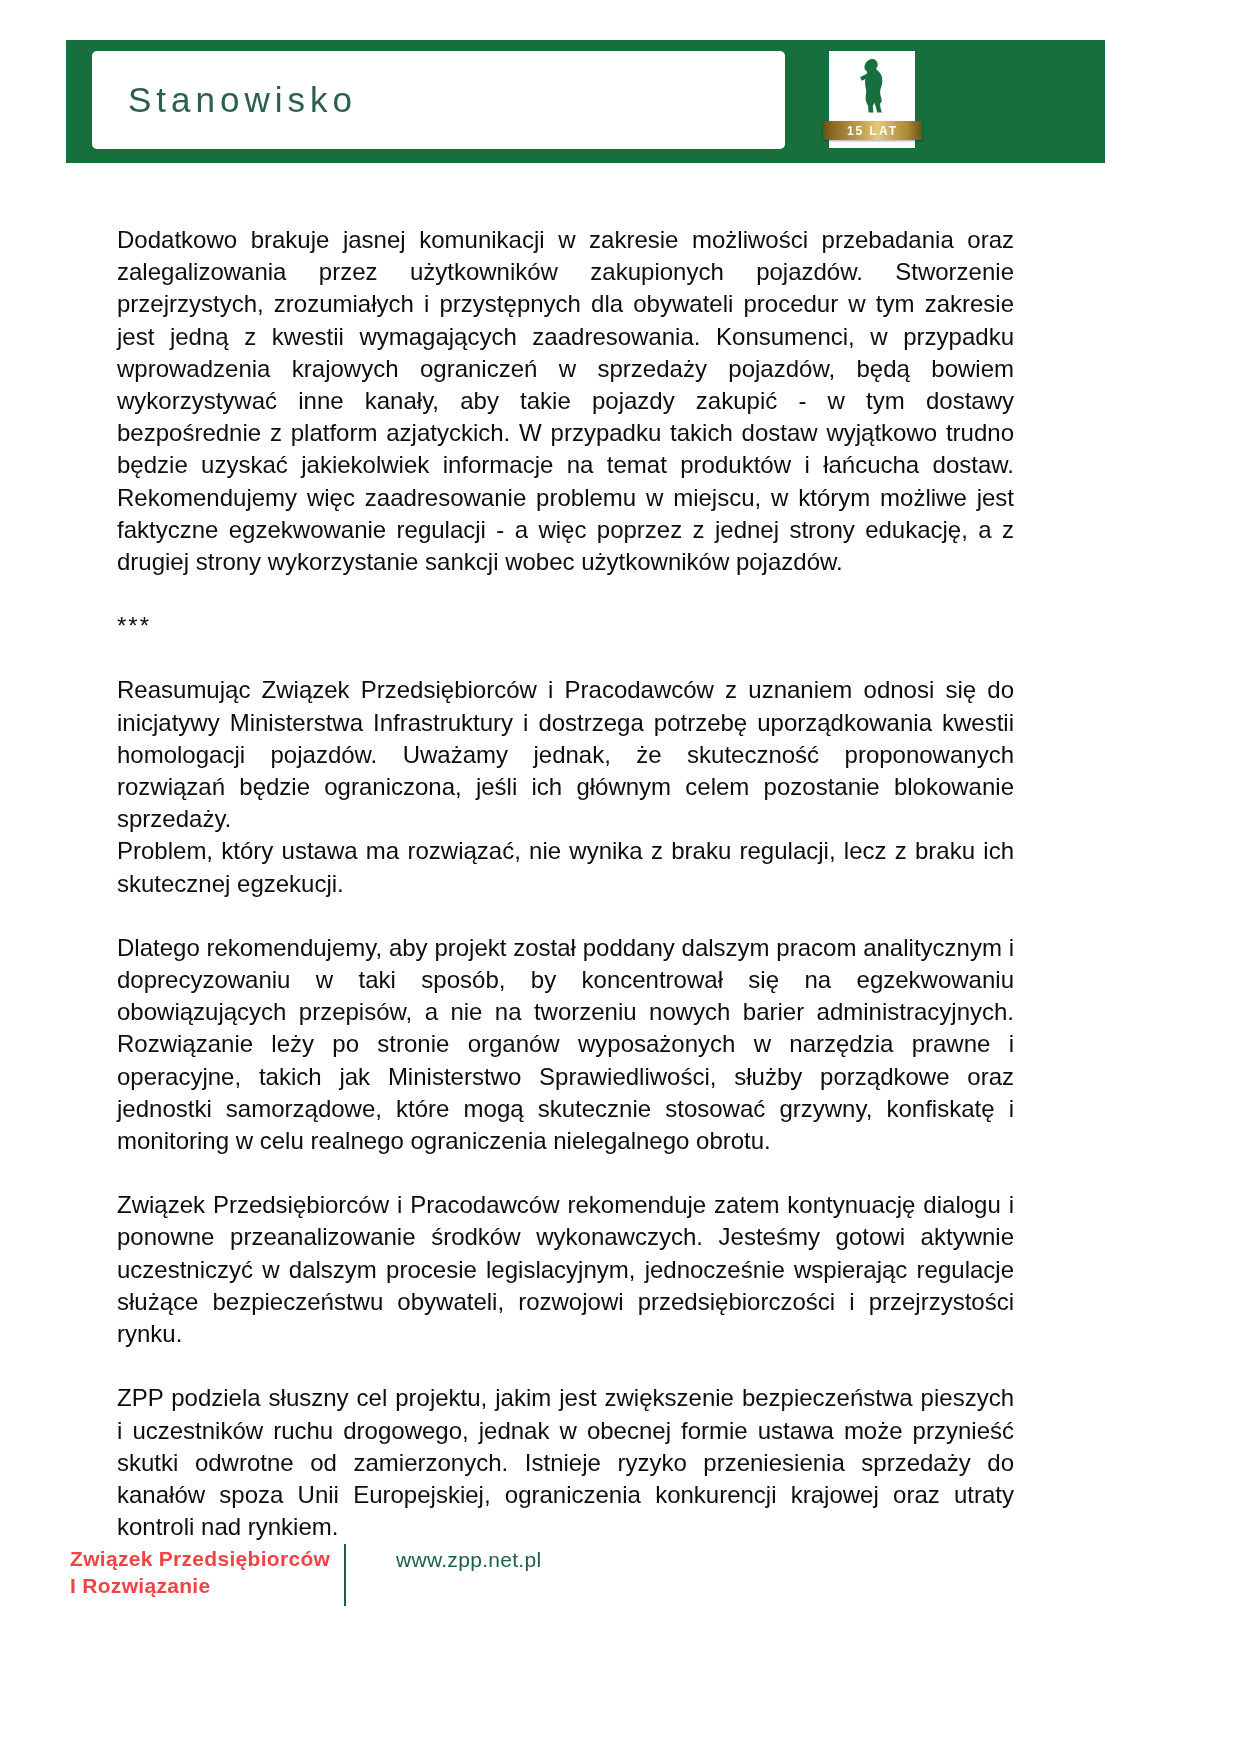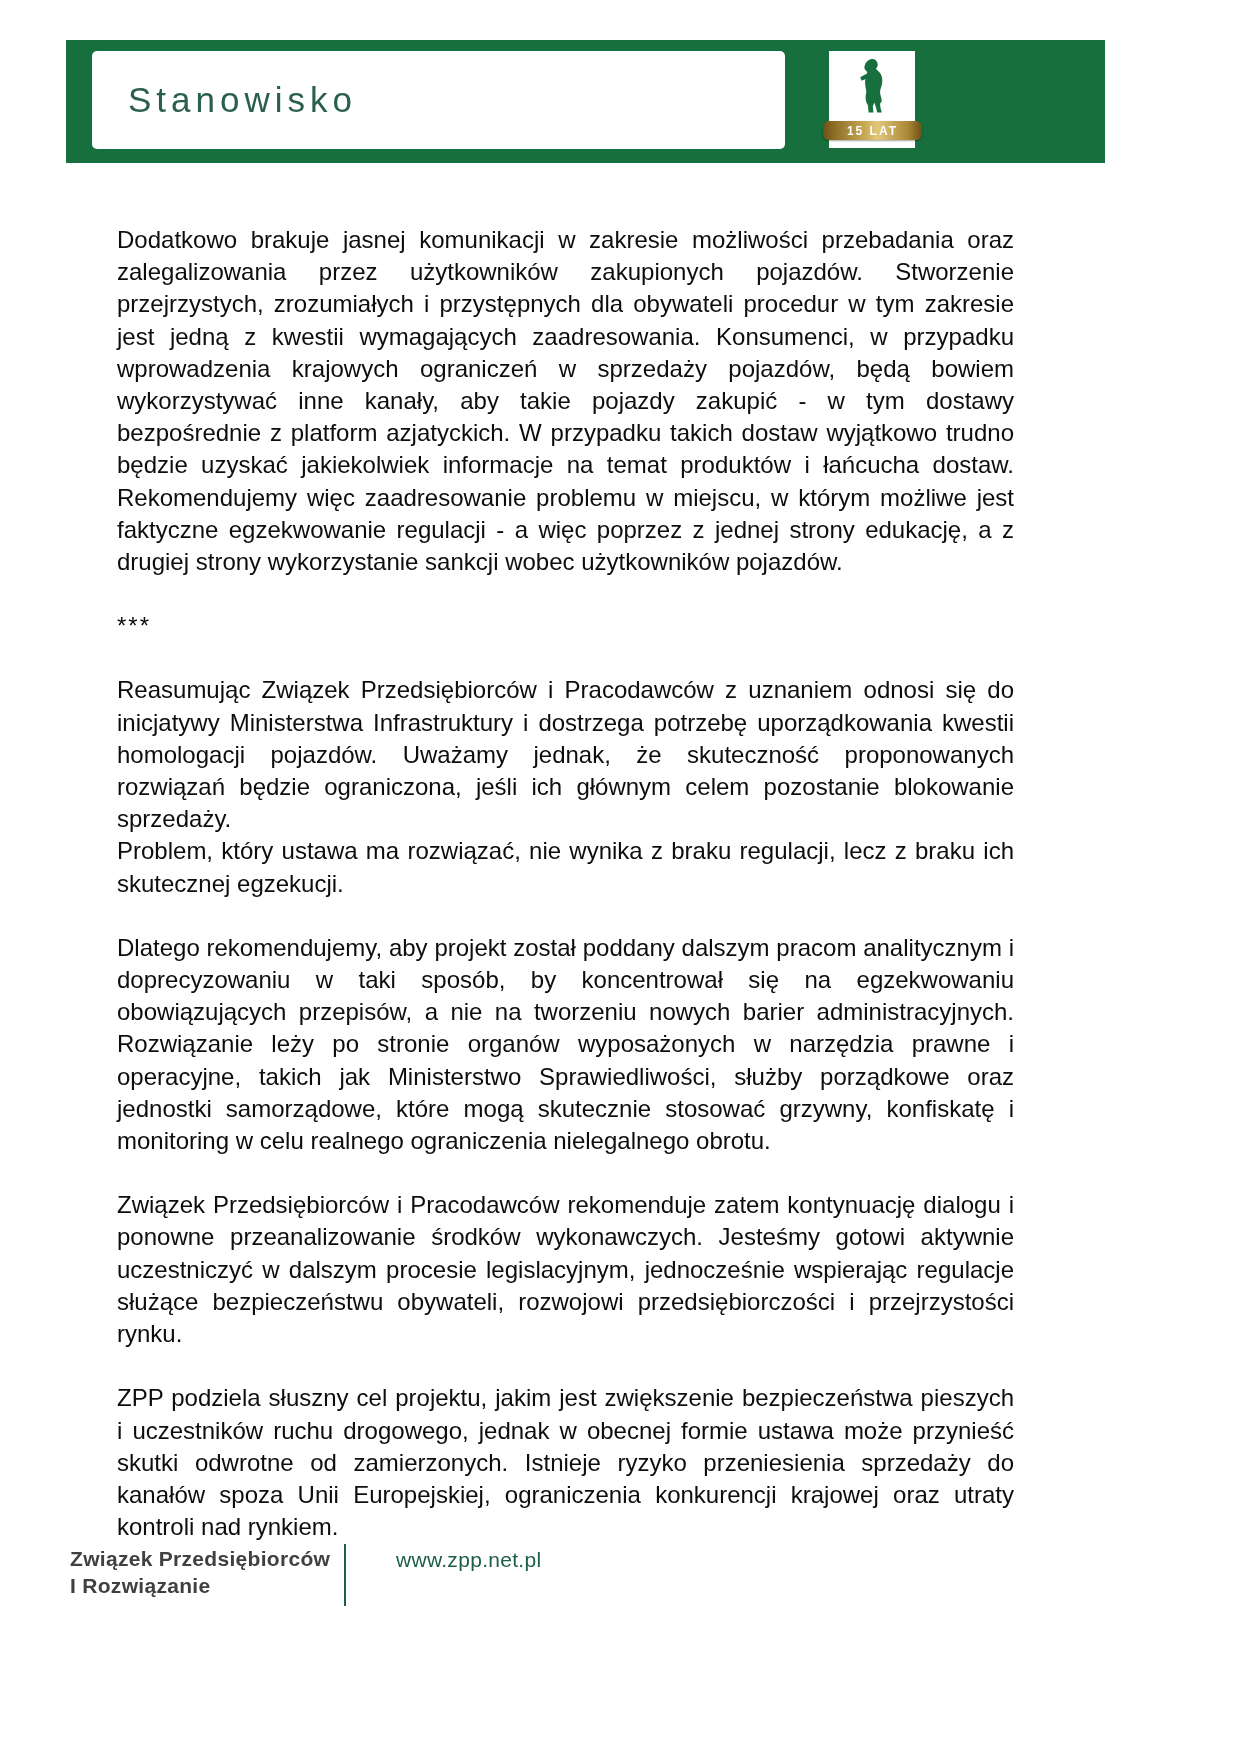--- a/index.html
+++ b/index.html
@@ -31,21 +31,20 @@
     position:absolute;left:763px;top:11px;width:86px;height:97px;
     background:#ffffff;
     display:flex;justify-content:center;
   }
   .bear-box svg{margin-top:7px;}
   .ribbon{
     position:absolute;left:757px;top:81px;width:99px;height:19px;
     background:linear-gradient(90deg,#6b5016 0%,#8a6b24 10%,#c8a855 42%,#e2c77c 55%,#a98735 86%,#6b5016 100%);
     display:flex;align-items:center;justify-content:center;
     box-shadow:0 1px 2px rgba(0,0,0,.35);
-    border-radius:6px;
   }
   .ribbon span{
     color:#ffffff;font-size:12px;font-weight:700;letter-spacing:2px;line-height:1;
   }
   .org-abbr{
     position:absolute;left:872px;top:2px;
     color:#ffffff;
     font-family:"Liberation Serif", serif;
     font-size:84px;line-height:1.25;font-weight:500;
     letter-spacing:6px;
@@ -58,21 +57,21 @@
   }
   .para{margin:32px 0 0;text-align:justify;}
   .para:first-child{margin-top:12px;}
   .para.tight{margin-top:0;}
   .para.sep{text-align:left;letter-spacing:2px;}
 
   
   .footer{position:absolute;left:0;top:1540px;width:100%;height:80px;}
   .org-name{
     position:absolute;left:70px;top:5px;
-    color:#404040;font-size:21px;font-weight:700;line-height:27px;
+    color:#ef4444;font-size:21px;font-weight:700;line-height:27px;
     letter-spacing:.3px;
   }
   .footer-divider{
     position:absolute;left:344px;top:4px;width:2px;height:62px;
     background:#1C5E46;
   }
   .website{
     position:absolute;left:396px;top:8px;
     color:#1C5E46;font-size:21px;font-weight:400;letter-spacing:.3px;
     text-decoration:none;

